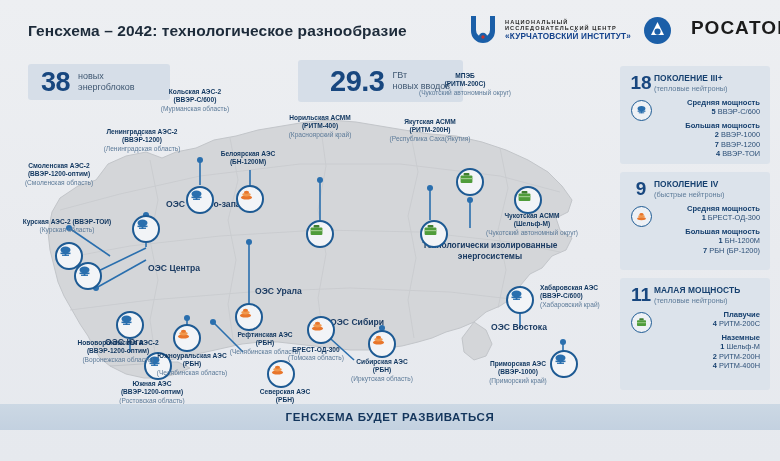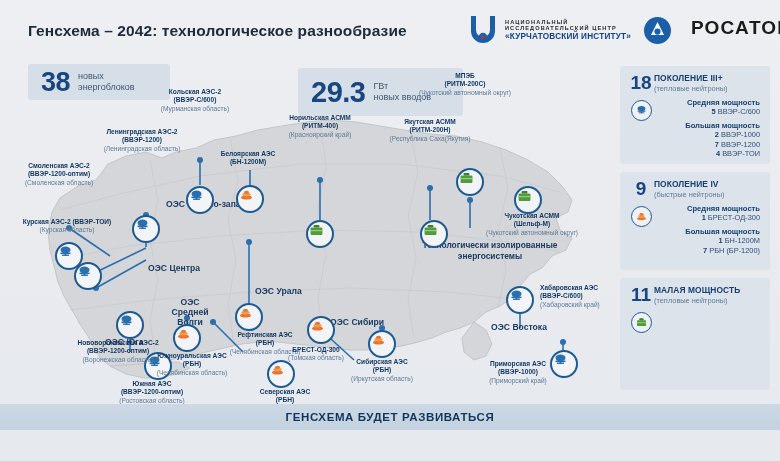--- a/index.html
+++ b/index.html
@@ -28,21 +28,21 @@
   .logo-rosatom{position:absolute;left:612px;top:17px;display:flex;align-items:flex-start;gap:20px;margin-left:32px;}
   .ros-text{font-size:19px;font-weight:bold;letter-spacing:1.2px;color:#1b1b1b;}
 
   
   .stat-chip{position:absolute;background:#d6dee8;border-radius:3px;
              display:flex;align-items:center;padding:0 13px;box-sizing:border-box;}
   .stat-num{font-size:27px;font-weight:bold;color:#18477f;letter-spacing:-.5px;}
   .stat-txt{font-size:9px;line-height:1.2;color:#3f5771;margin-left:8px;font-weight:normal;}
 
   #chip-blocks{left:28px;top:64px;width:142px;height:36px;}
-  #chip-gw{left:298px;top:68px;width:165px;height:48px;}
+  #chip-gw{left:298px;top:60px;width:165px;height:42px;justify-content:flex-end;}
   #chip-gw .stat-num{font-size:29px;}
 
   
   .map{position:absolute;left:0;top:60px;width:625px;height:345px;}
   .map svg{position:absolute;left:0;top:0;}
 
   
   .oes{position:absolute;font-size:8.6px;font-weight:bold;color:#1c3c63;
        text-align:center;white-space:nowrap;line-height:1.15;}
   .oes.multi{white-space:normal;width:54px;}
@@ -206,21 +206,20 @@
           <circle cx="187" cy="258" r="3"></circle>
         <circle cx="213" cy="262" r="3"></circle>
           <circle cx="321" cy="270" r="3"></circle>
         <circle cx="382" cy="268" r="3"></circle>
           <circle cx="563" cy="282" r="3"></circle>
       </g>
     </svg>
 
     <div class="oes" style="left:166px;top:140px;">ОЭС Северо-запада</div>
     <div class="oes" style="left:123px;top:204px;margin-left:25px;">ОЭС Центра</div>
-    <div class="oes multi" style="left:163px;top:238px;">ОЭС Средней Волги</div>
     <div class="oes" style="left:255px;top:227px;">ОЭС Урала</div>
     <div class="oes" style="left:105px;top:278px;">ОЭС Юга</div>
     <div class="oes" style="left:330px;top:258px;">ОЭС Сибири</div>
     <div class="oes" style="left:443px;top:263px;margin-left:48px;">ОЭС Востока</div>
 
     <div class="iso-label" style="left:405px;top:180px;">
       <span>Технологически изолированные</span><br>
       <span>энергосистемы</span>
     </div>
 
@@ -525,20 +524,32 @@
     <div class="panel-body">
       <div class="panel-icon-col">
         <div class="picon">
           <svg width="13" height="13" viewBox="0 0 13 13">
               <rect x="2" y="4.2" width="9" height="5.8" rx=".8" fill="#4f9c3a"></rect>
               <rect x="4.3" y="2.3" width="4.4" height="2" rx=".6" fill="#3e7d2e"></rect>
               <rect x="2" y="6.2" width="9" height="1" fill="#9cc98a"></rect>
             </svg>
         </div>
       </div>
+      <div class="panel-lists">
+        <div class="grp">
+          <div class="grp-title">Плавучие</div>
+          <div class="grp-item"><b>4</b> <span>РИТМ-200С</span></div>
+        </div>
+        <div class="grp">
+          <div class="grp-title">Наземные</div>
+          <div class="grp-item"><b>1</b> <span>Шельф-М</span></div>
+          <div class="grp-item"><b>2</b> <span>РИТМ-200Н</span></div>
+          <div class="grp-item"><b>4</b> <span>РИТМ-400Н</span></div>
+        </div>
+      </div>
     </div>
   </div>
 
   <div class="footer">
     <div class="footer-text">ГЕНСХЕМА БУДЕТ РАЗВИВАТЬСЯ</div>
   </div>
 
 </div>
 
 </body></html>

